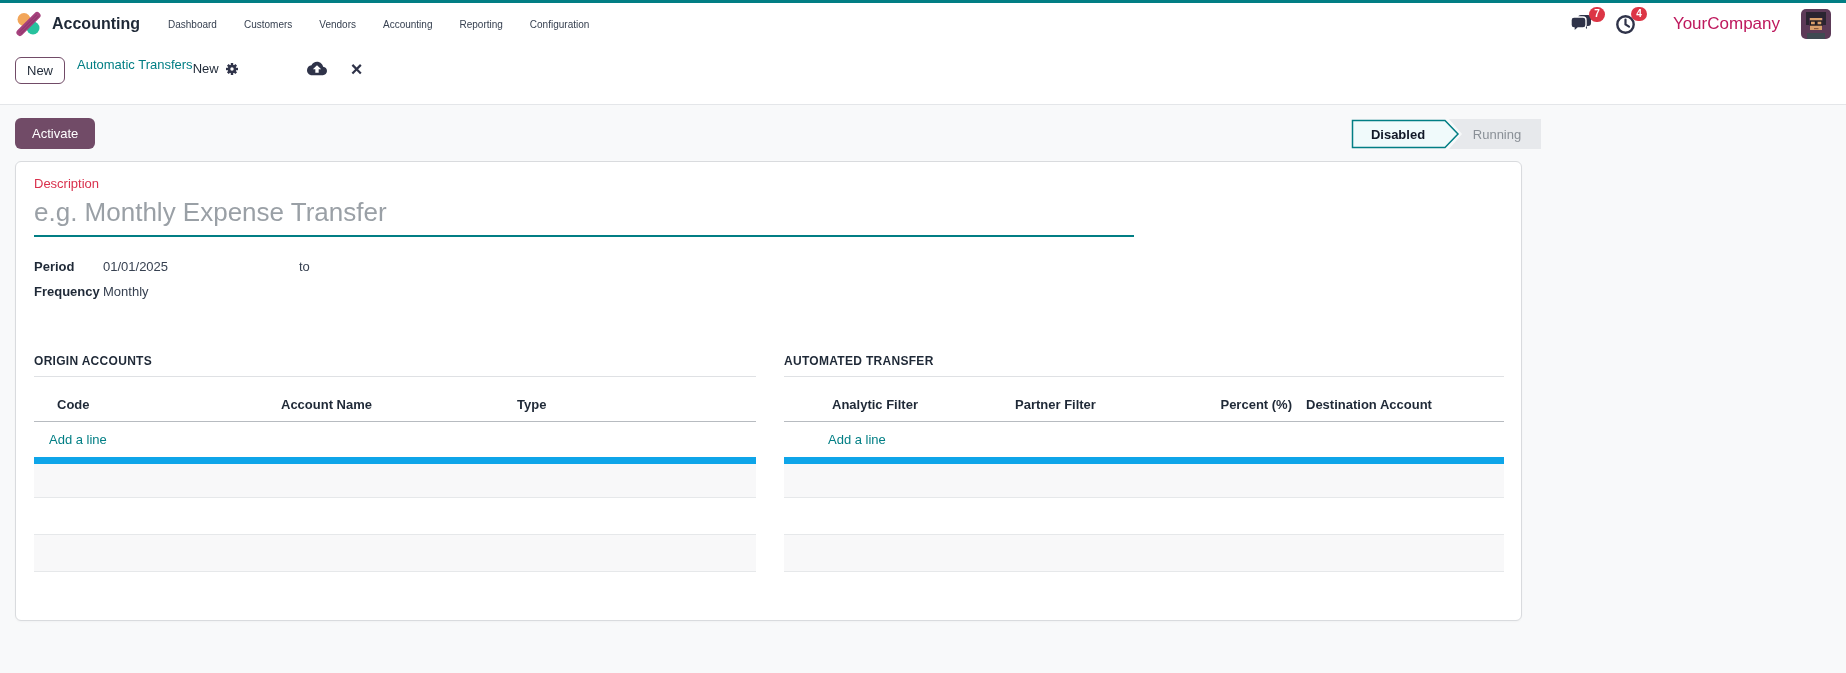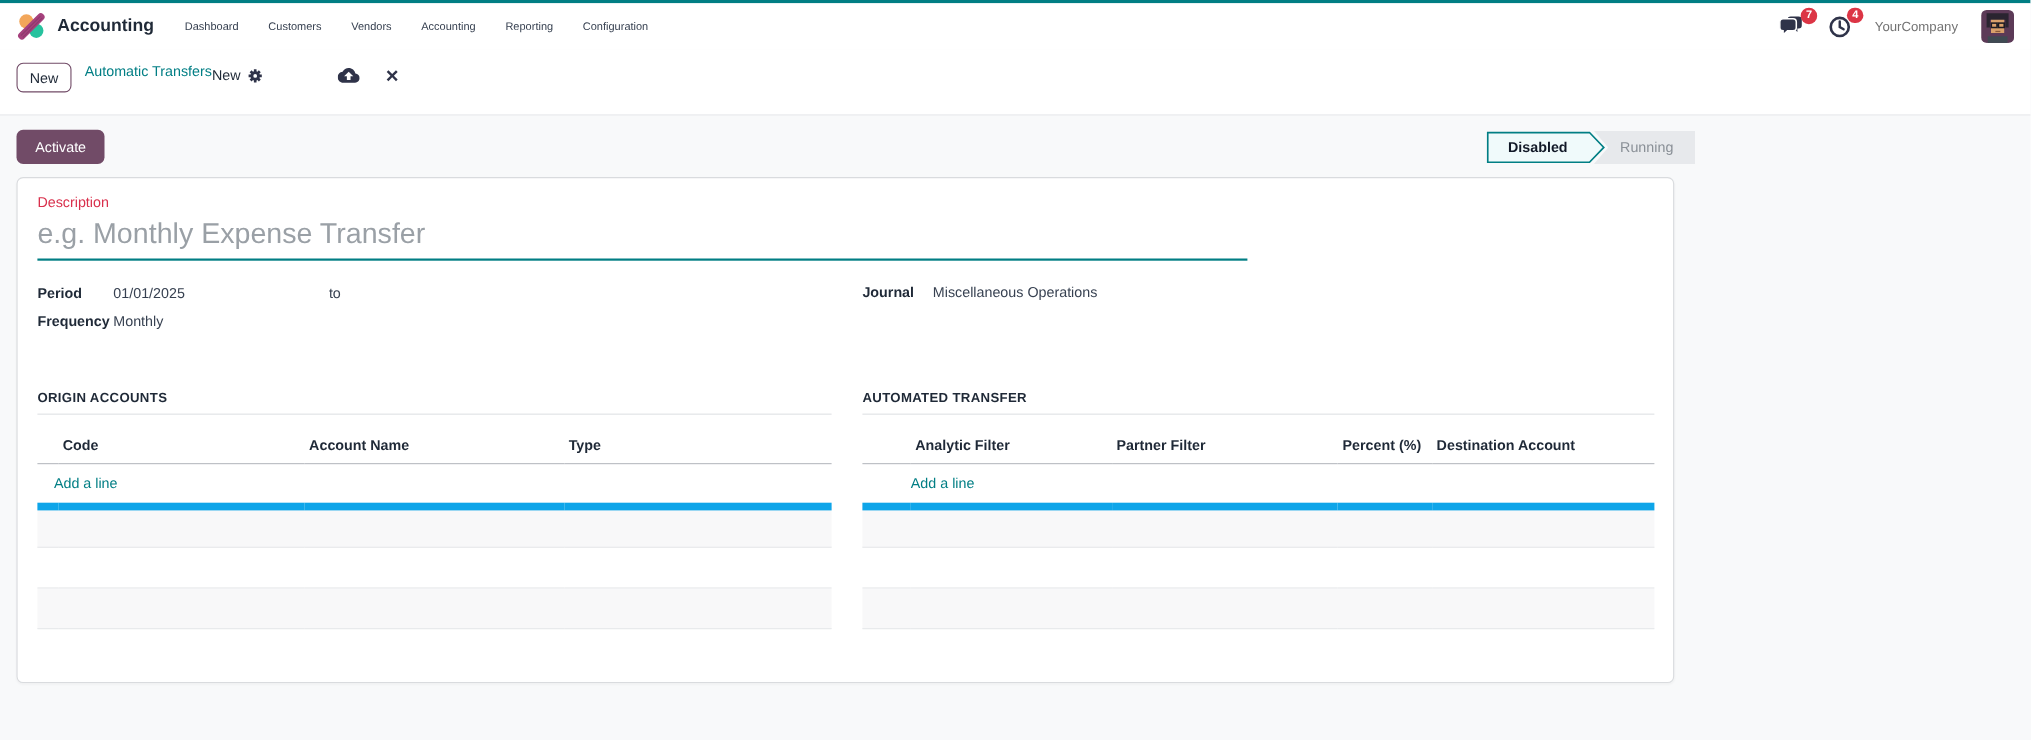--- a/index.html
+++ b/index.html
@@ -19,21 +19,21 @@
   .app-icon { width:28px; height:26px; margin-right:9px; display:flex; align-items:center; }
   .app-name { font-size:16px; font-weight:600; color:#1f2937; margin-right:28px; }
   .menu { display:flex; gap:27px; font-size:10px; color:#374151; }
   .menu .menu-item { cursor:pointer; }
   .nav-right { margin-left:auto; display:flex; align-items:center; gap:21px; }
   .icon-wrap { position:relative; display:flex; align-items:center; cursor:pointer; }
   .badge {
     position:absolute; top:-7px; right:-11px; background:#dc3545; color:#fff;
     font-size:10px; font-weight:700; border-radius:9px; padding:1px 5px; line-height:1.25;
   }
-  .company { font-size:12px; color:#737373; }
+  .company { font-size:17px; color:#be185d;margin-left:16px; }
   .avatar { width:30px; height:30px; border-radius:5px; overflow:hidden; cursor:pointer; }
 
   
   .bc-bar {
     background:#fff; border-bottom:1px solid #e4e6e9;
     height:60px; padding:12px 15px 0; display:flex; align-items:flex-start; gap:12px;
   }
   .new-btn {
     border:1px solid #714b67; background:#fff; color:#1f2937; font-size:13px;
     padding:5px 11px; border-radius:6px; cursor:pointer; font-family:inherit;
@@ -206,26 +206,20 @@
         <span class="flabel">Period</span>
         <span class="fvalue date-field">01/01/2025</span>
         <span class="to-label">to</span>
         <span class="date-field-empty"></span>
       </div>
       <div class="frow">
         <span class="flabel">Frequency</span>
         <span class="fvalue">Monthly</span>
       </div>
     </div>
-    <div class="fgroup">
-      <div class="frow">
-        <span class="flabel-j">Journal</span>
-        <span class="fvalue">Miscellaneous Operations</span>
-      </div>
-    </div>
   </div>
 
   <div class="tables">
 
     <div>
       <div class="tsection-title">ORIGIN ACCOUNTS</div>
       <table>
         <colgroup>
             <col style="width:19px">
             <col style="width:224px">

